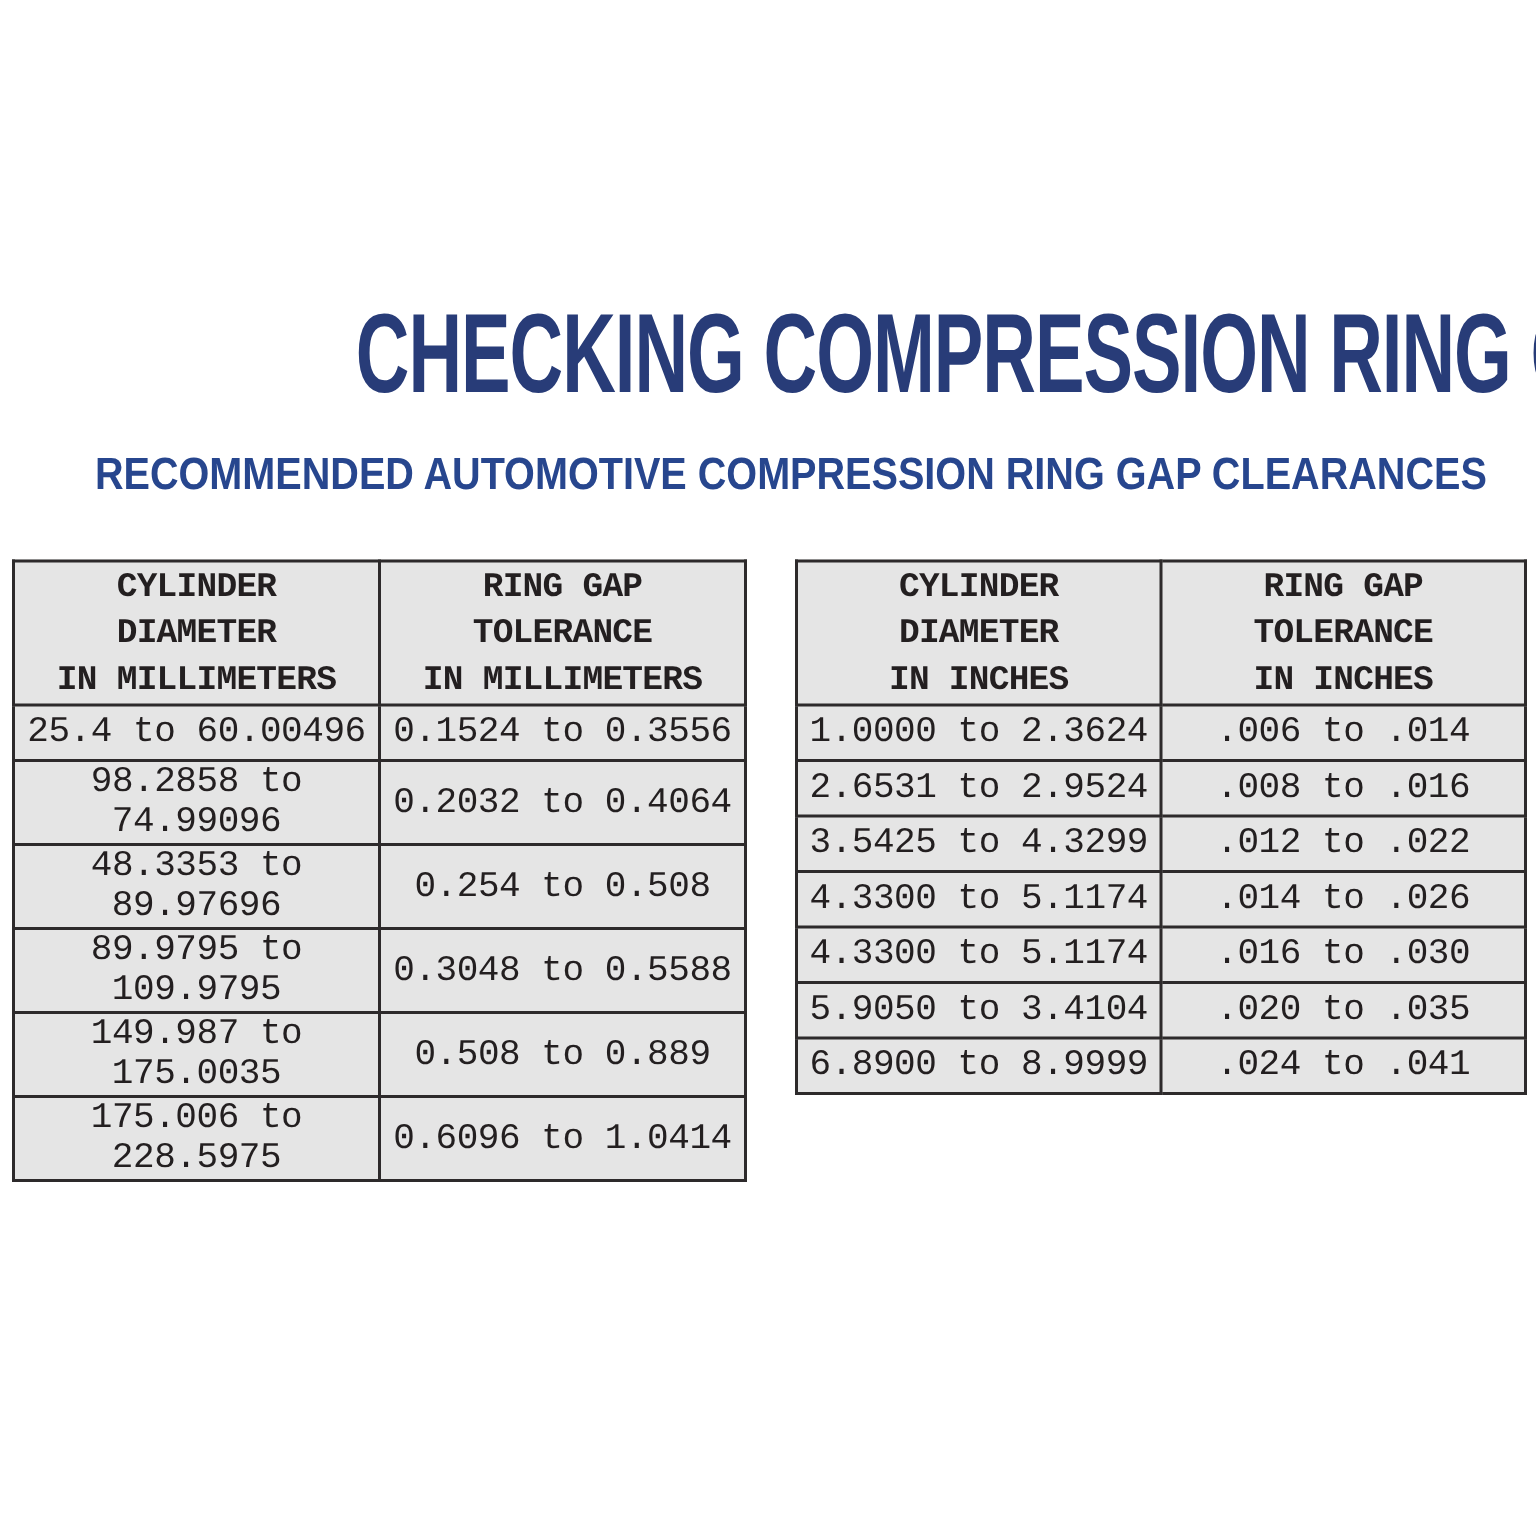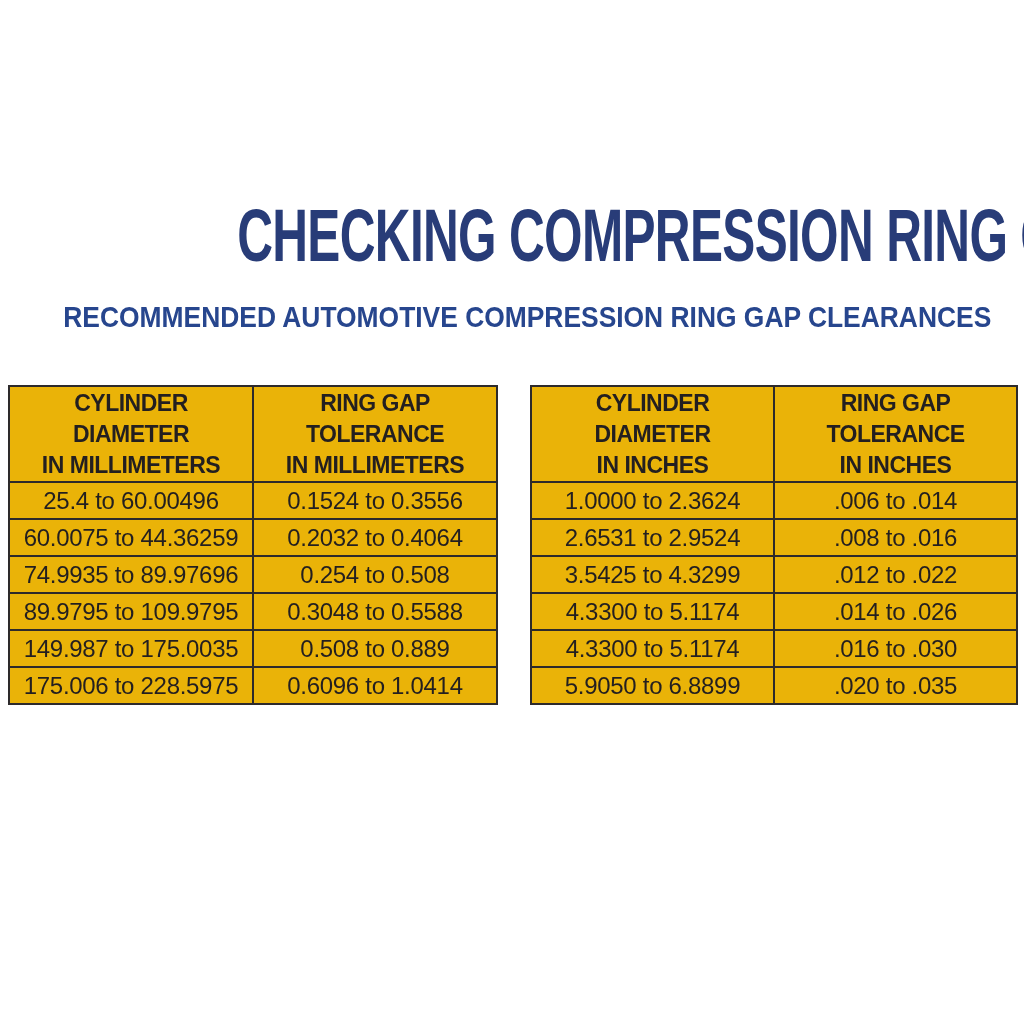--- a/index.html
+++ b/index.html
@@ -44,24 +44,25 @@
   .page-subtitle {
     display: inline-block;
     font-size: 30px;
     font-weight: 700;
     letter-spacing: 0px;
     transform: scaleX(0.88);
     transform-origin: 50% 50%;
   }
   table.gap-table {
     position: absolute;
-    top: 385px;
+    top: 373px;
     border-collapse: collapse;
     table-layout: fixed;
-    background: #eab308;
+    background: #e5e5e5;
+    font-family: Liberation Mono, monospace;
   }
   #metric-table { left: 8px;   width: 490px; }
   #imperial-table { left: 530px; width: 488px; }
   table.gap-table th,
   table.gap-table td {
     border: 2px solid #2d2a2b;
     text-align: center;
     vertical-align: middle;
     padding: 0;
   }
@@ -105,25 +106,25 @@
         <span>IN MILLIMETERS</span>
       </th>
     </tr>
   </thead>
   <tbody>
       <tr>
         <td>25.4 to 60.00496</td>
         <td>0.1524 to 0.3556</td>
       </tr>
       <tr>
-        <td>60.0075 to 44.36259</td>
+        <td>98.2858 to 74.99096</td>
         <td>0.2032 to 0.4064</td>
       </tr>
       <tr>
-        <td>74.9935 to 89.97696</td>
+        <td>48.3353 to 89.97696</td>
         <td>0.254 to 0.508</td>
       </tr>
       <tr>
         <td>89.9795 to 109.9795</td>
         <td>0.3048 to 0.5588</td>
       </tr>
       <tr>
         <td>149.987 to 175.0035</td>
         <td>0.508 to 0.889</td>
       </tr>
@@ -164,17 +165,21 @@
       </tr>
       <tr>
         <td>4.3300 to 5.1174</td>
         <td>.014 to .026</td>
       </tr>
       <tr>
         <td>4.3300 to 5.1174</td>
         <td>.016 to .030</td>
       </tr>
       <tr>
-        <td>5.9050 to 6.8899</td>
+        <td>5.9050 to 3.4104</td>
         <td>.020 to .035</td>
+      </tr>
+      <tr>
+        <td>6.8900 to 8.9999</td>
+        <td>.024 to .041</td>
       </tr>
     </tbody>
 </table>
 
 </body></html>

